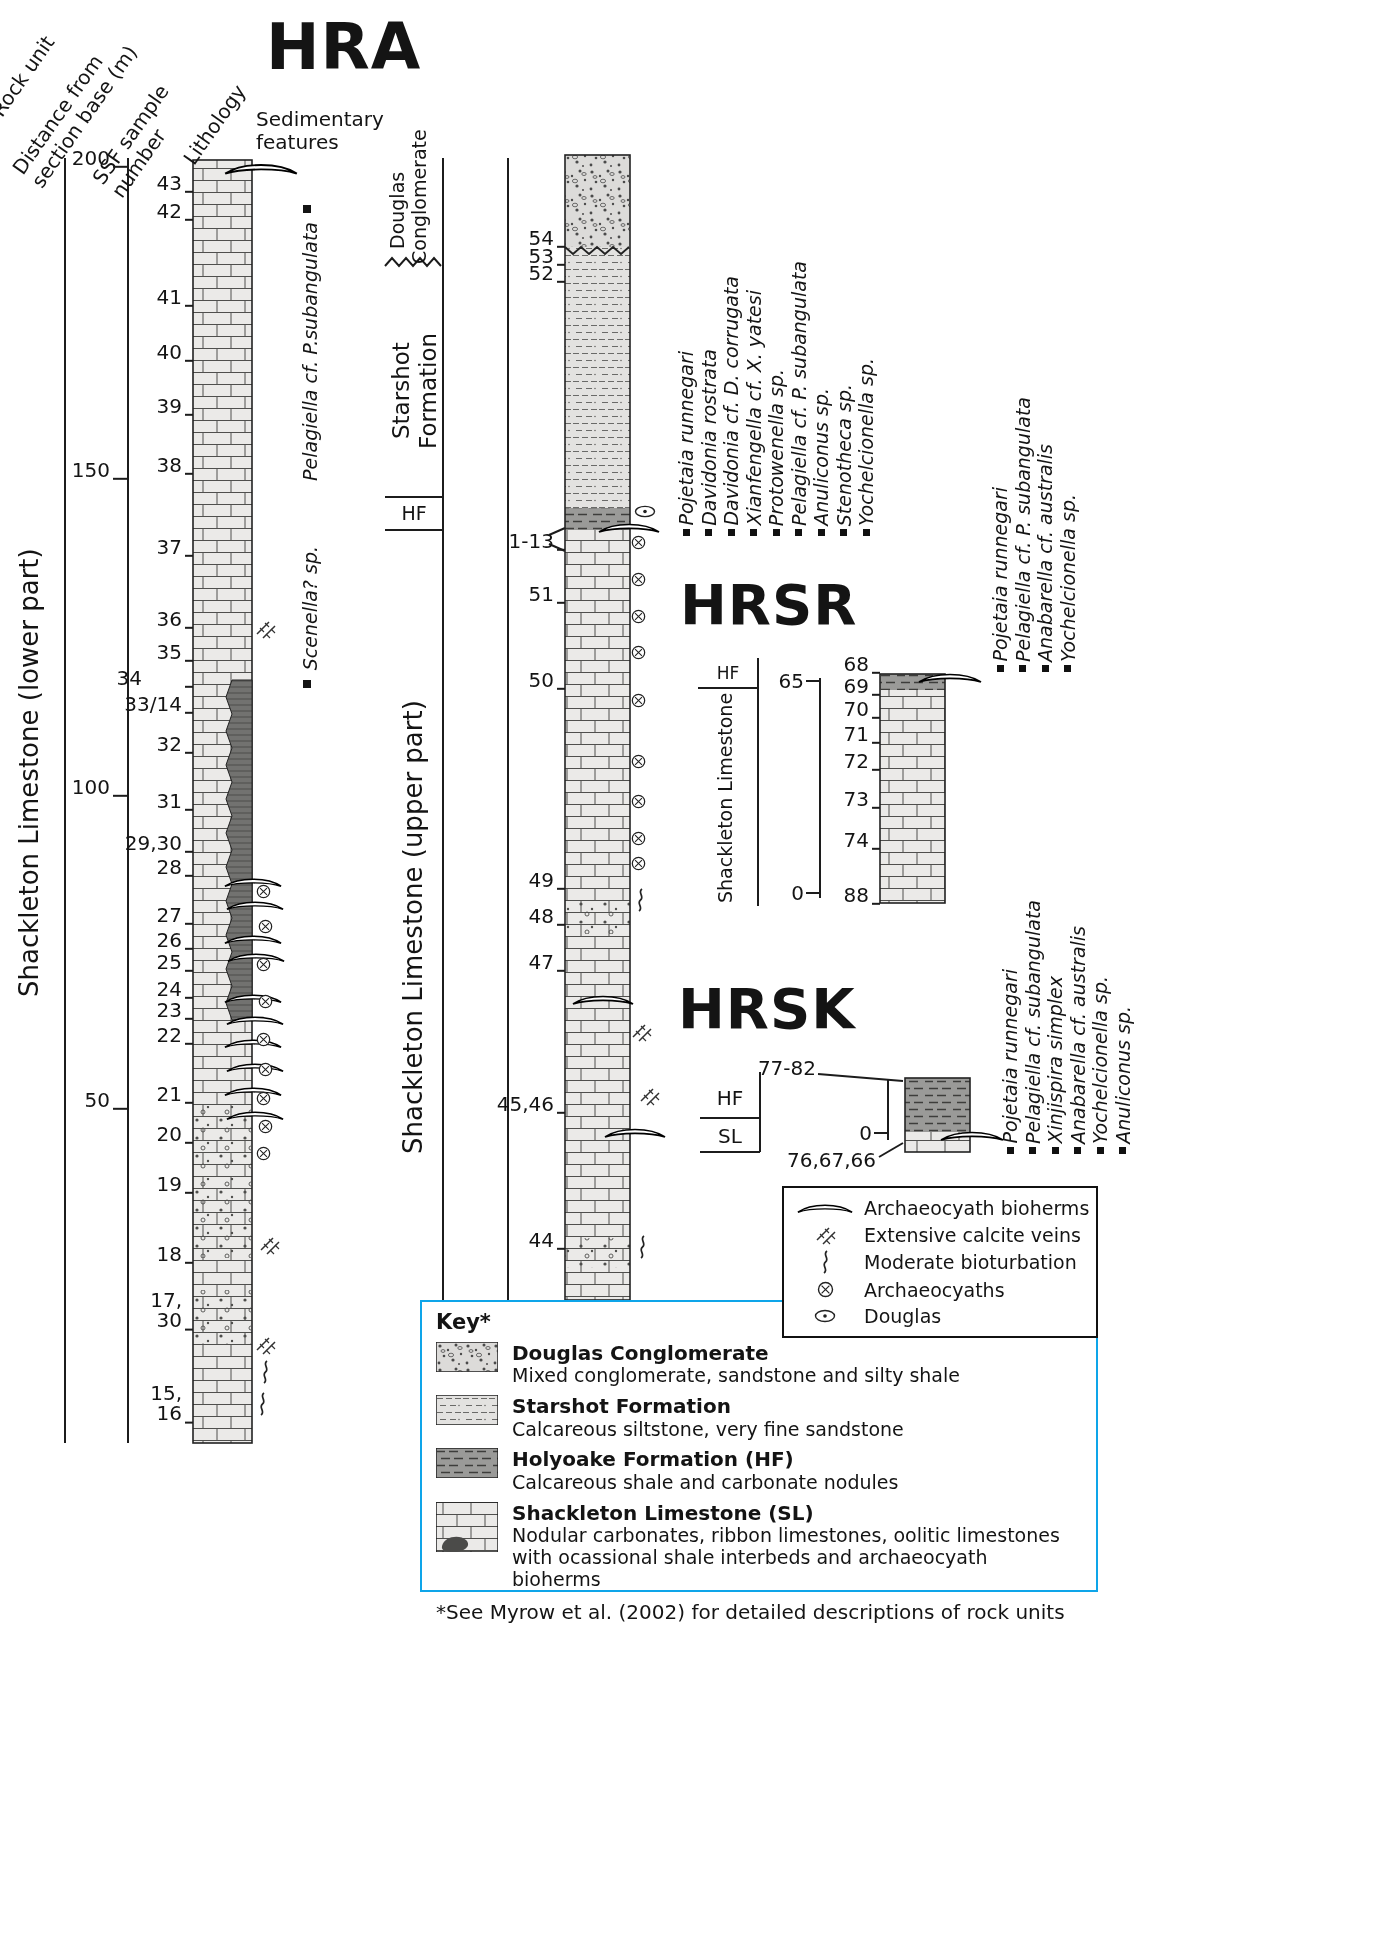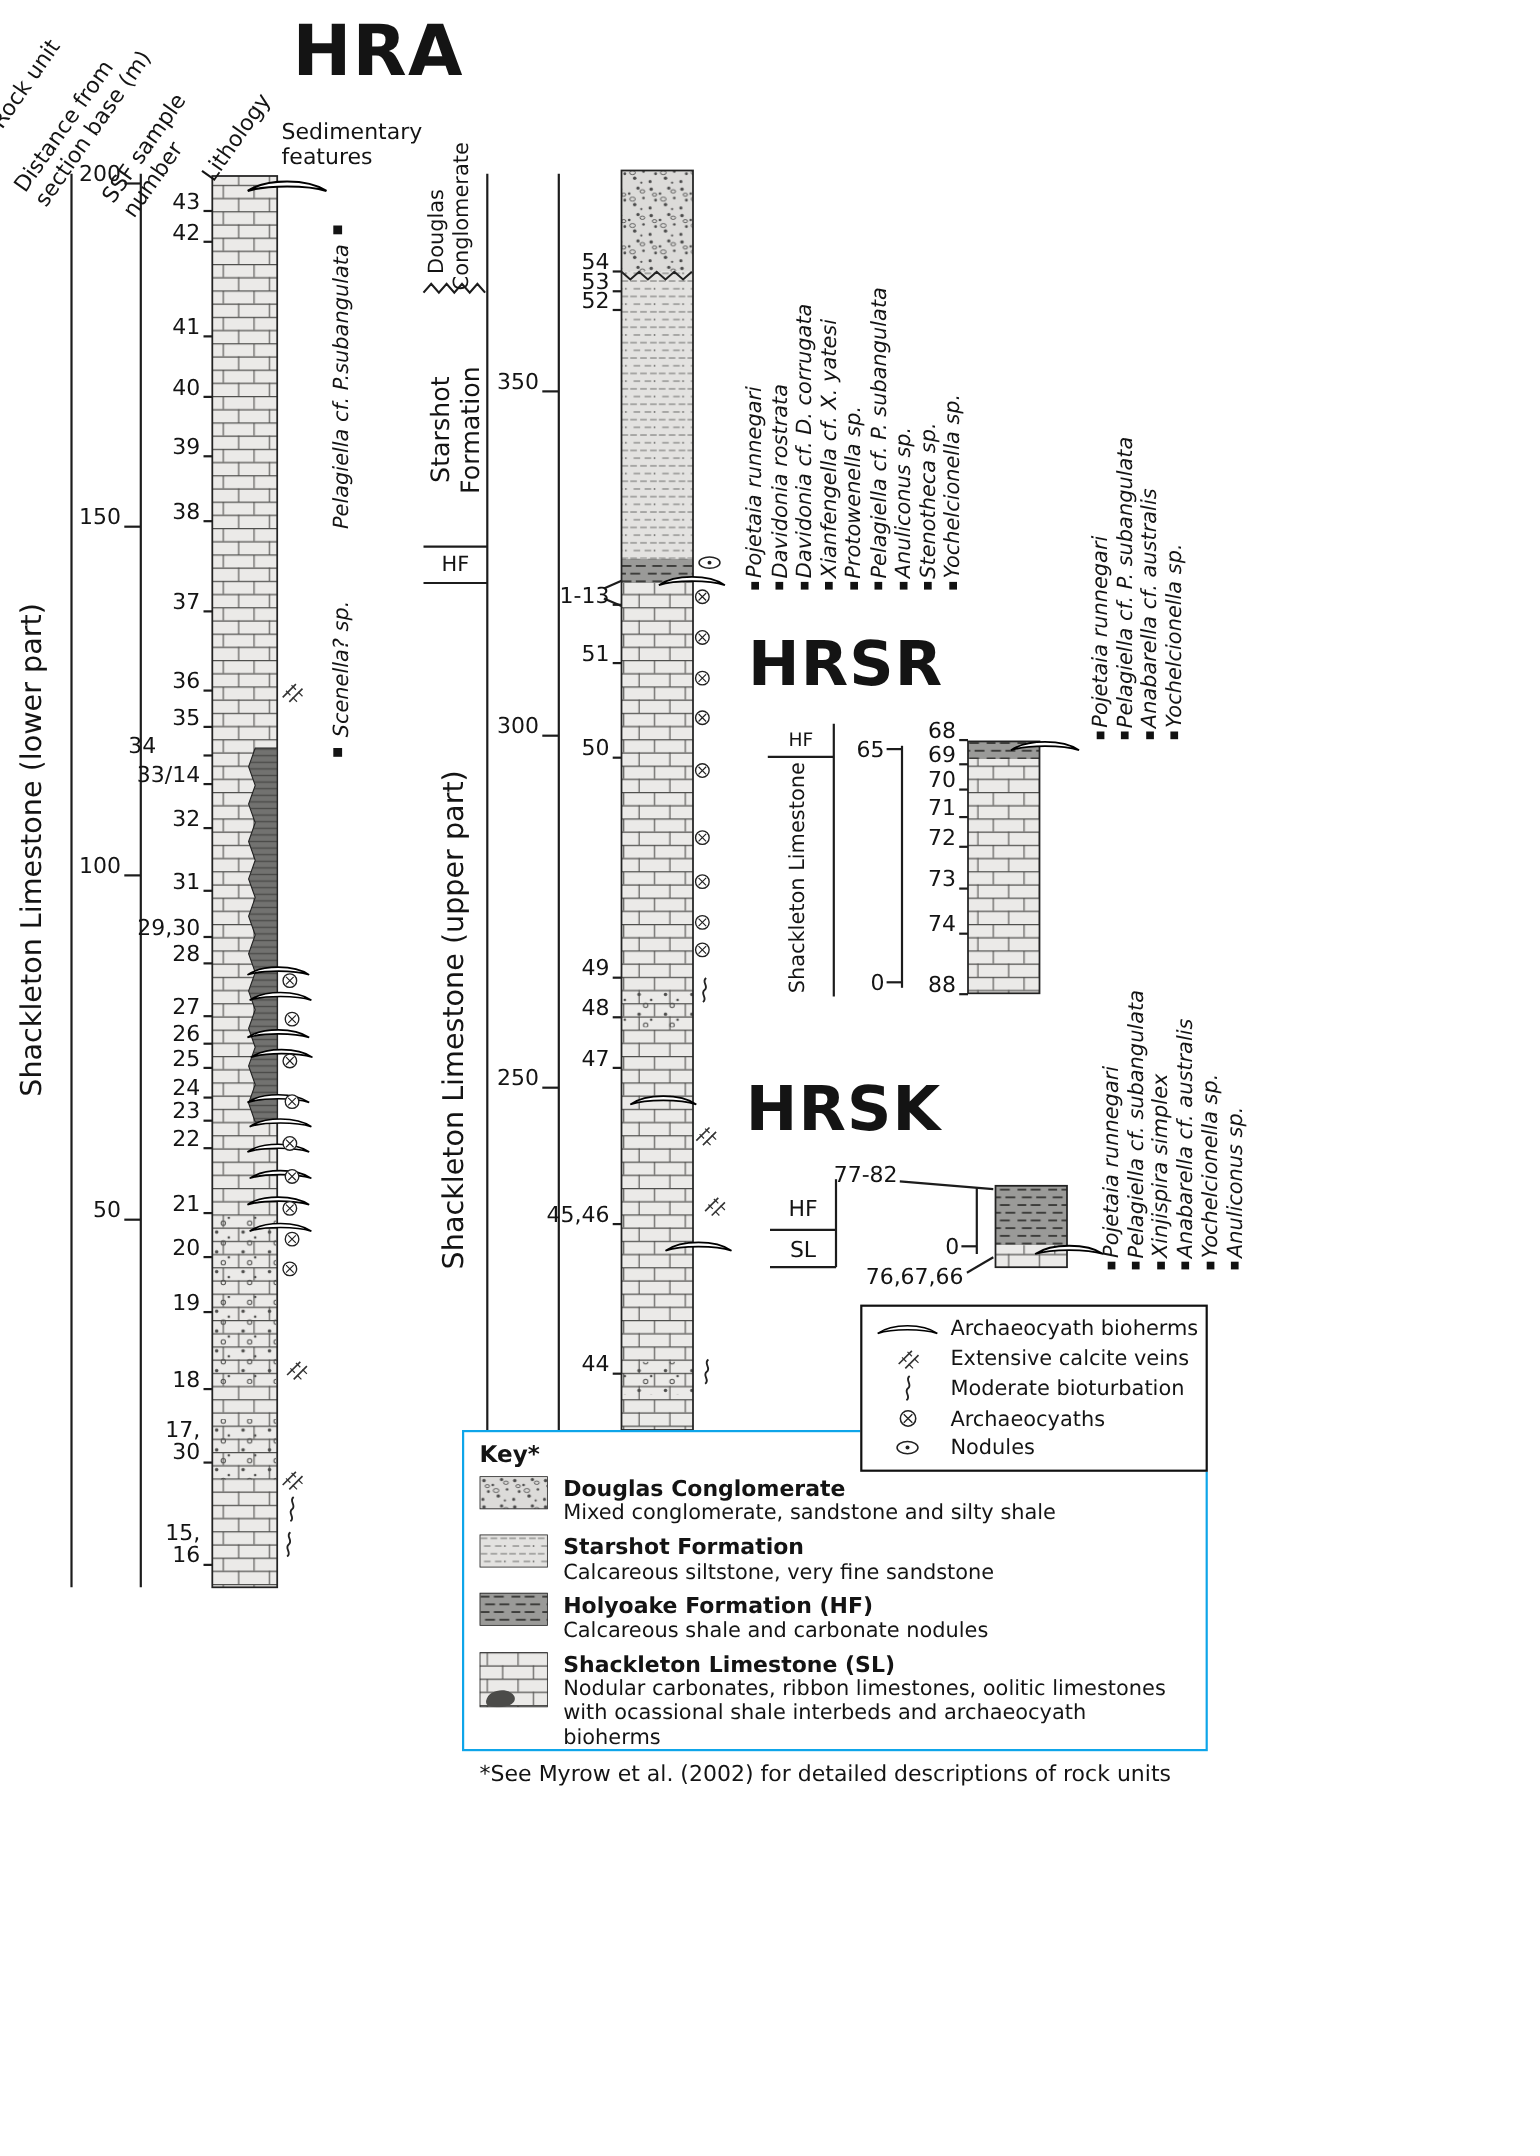--- a/index.html
+++ b/index.html
@@ -449,37 +449,20 @@
   <div class="vtext taxname" style="position:absolute;left:300px;top:546px">Scenella? sp.</div>
   <div class="fmark" style="left:303px;top:680px"></div>
 
   <div class="vlabel" style="left:386px;top:156px;height:108px;font-size:19px">Douglas
 Conglomerate</div>
   <div class="vlabel" style="left:388px;top:288px;height:205px;font-size:23px">Starshot
 Formation</div>
   <div class="hlabel" style="left:385px;top:502px;width:58px;font-size:19px">HF</div>
   <div class="vlabel" style="left:398px;top:560px;height:735px;font-size:26px">Shackleton Limestone (upper part)</div>
 
-  <div class="axisticks" style="left:436px;width:72px">
-
-      <div class="srow" style="top: 347px;">
-        <span class="lbl">350</span>
-        <span class="tick"></span>
-      </div>
-
-      <div class="srow" style="top: 660px;">
-        <span class="lbl">300</span>
-        <span class="tick"></span>
-      </div>
-
-      <div class="srow" style="top: 980px;">
-        <span class="lbl">250</span>
-        <span class="tick"></span>
-      </div>
-    </div>
 
   <div class="samples" style="left:498px;width:67px">
 
       <div class="srow" style="top: 238px;">
         <span class="lbl">54</span>
         <span class="tick"></span>
       </div>
 
       <div class="srow" style="top: 256px;">
         <span class="lbl">53</span>
@@ -863,18 +846,18 @@
         </span>
         <span class="legend-label">Archaeocyaths</span>
       </div>
 
       <div class="legend-row">
         <span class="legend-sym">
           <svg class="sym" style="position: static; width: 22px; height: 14px;">
             <use href="#sym-nodule"></use>
           </svg>
         </span>
-        <span class="legend-label">Nodules</span>
+        <span class="legend-label">Douglas</span>
       </div>
     </div>
 
 
 </div>
 
 </body></html>

